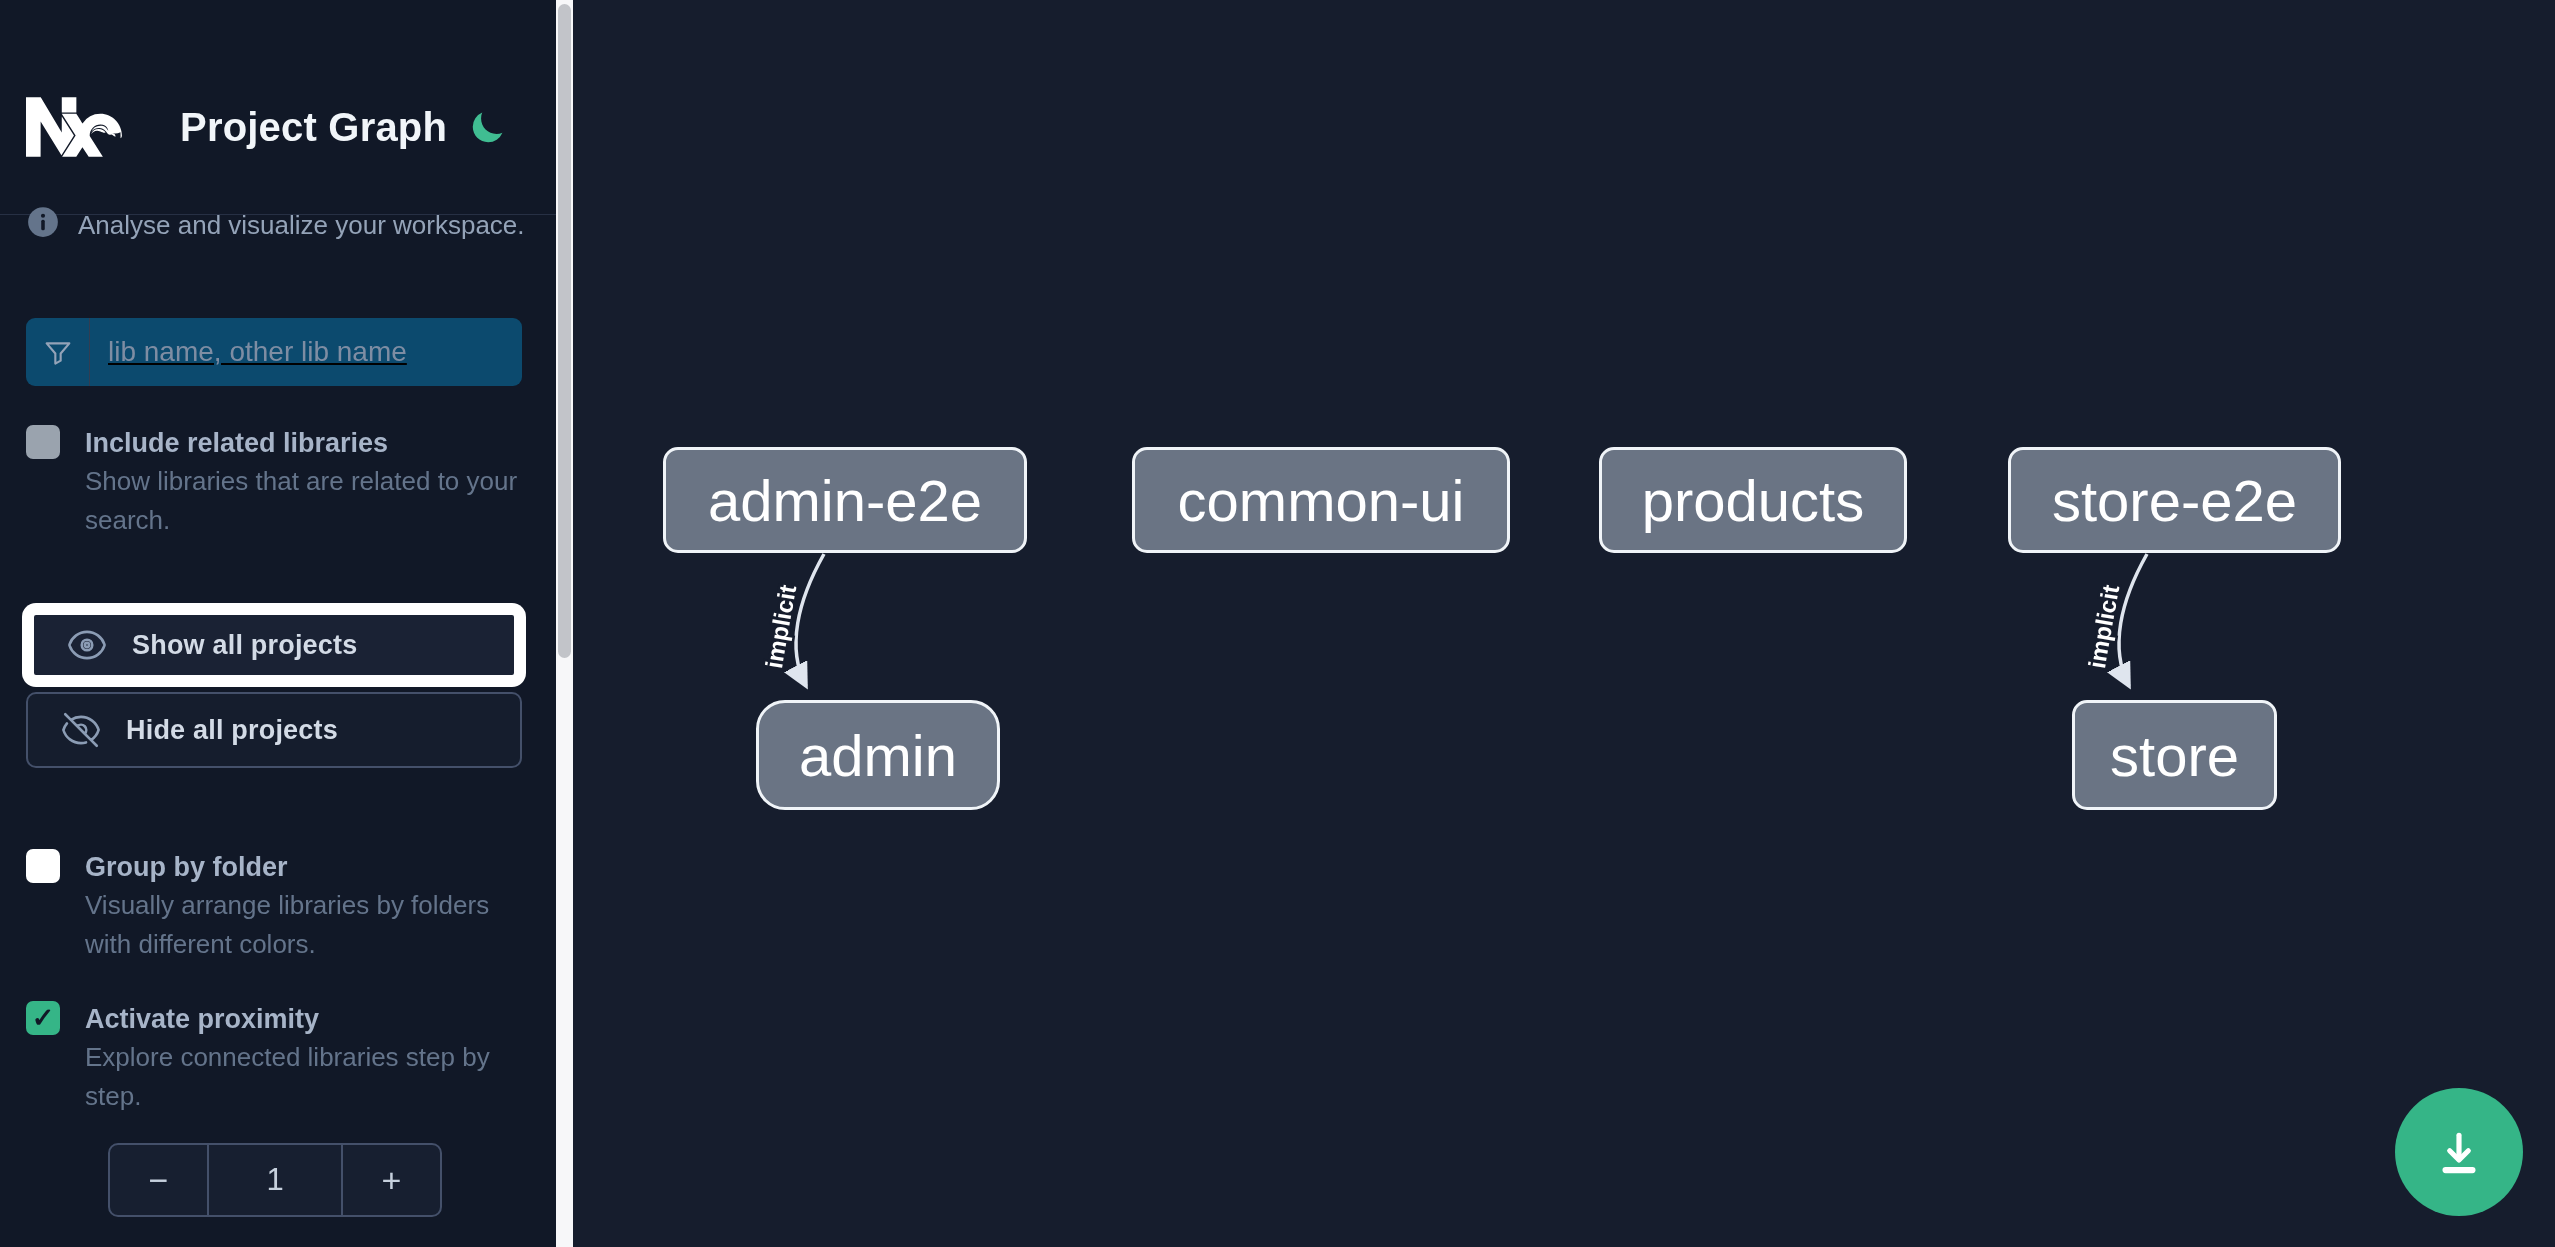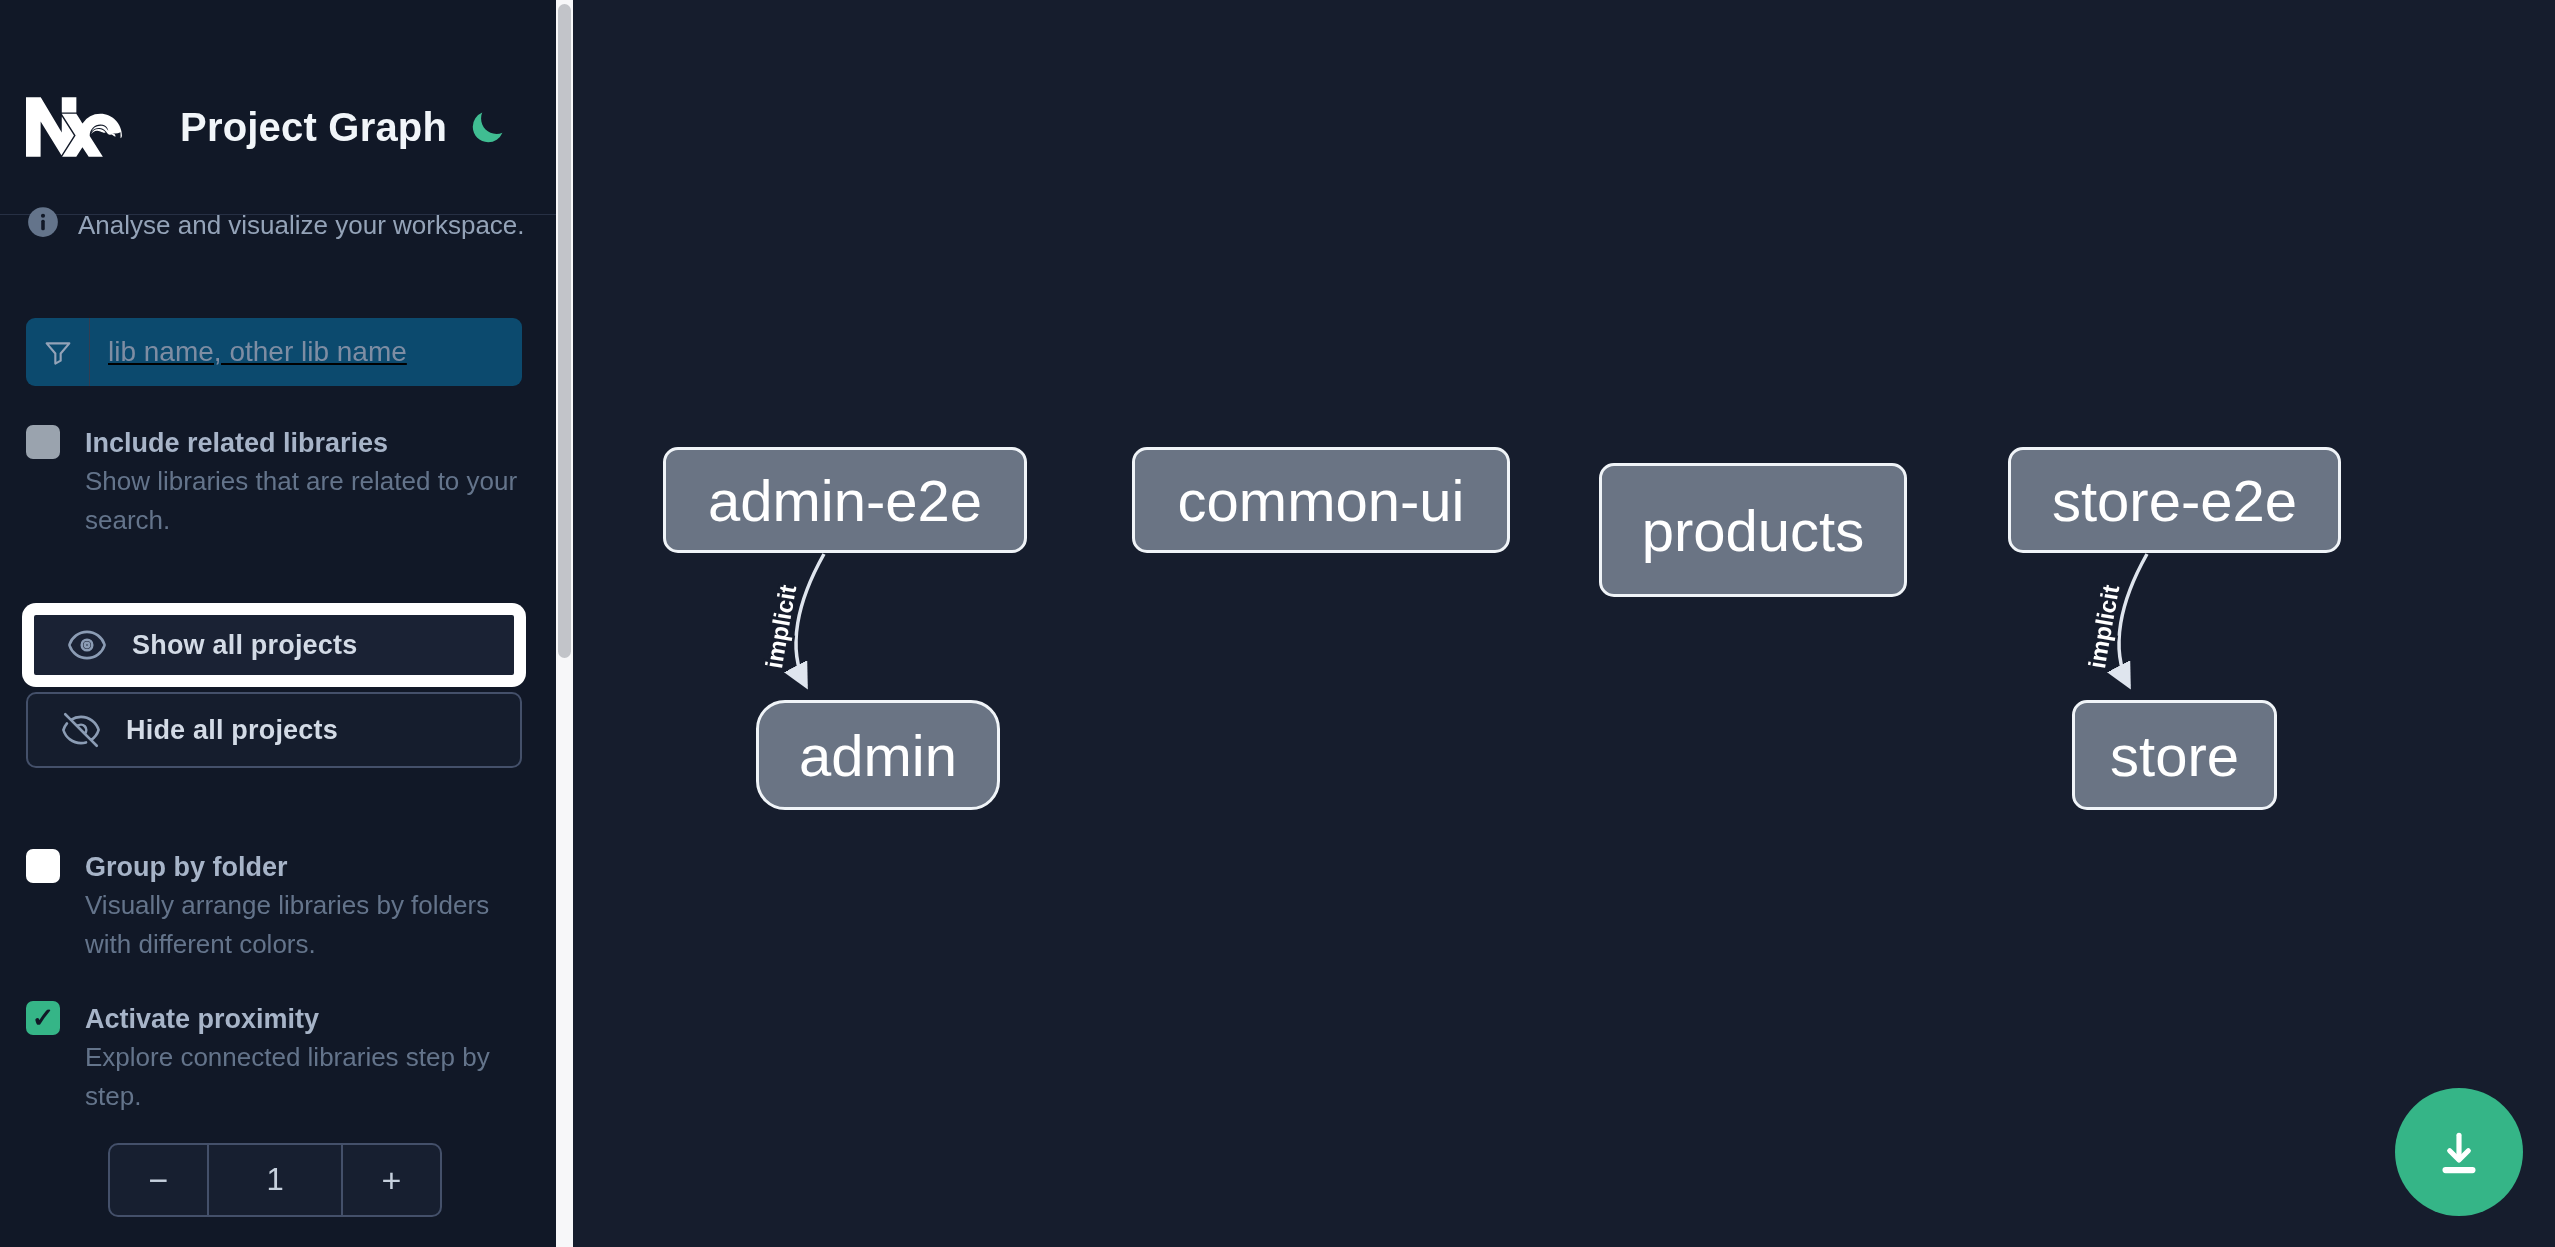--- a/index.html
+++ b/index.html
@@ -223,21 +223,21 @@
   </defs>
 <path d="M 824 554 C 798 600 786 648 806 686" class="edge-path" marker-end="url(#arrowhead)"></path>
     <text x="789" y="628" transform="rotate(-80 789 628)" class="edge-label">implicit</text>
     <path d="M 2147 554 C 2121 600 2109 648 2129 686" class="edge-path" marker-end="url(#arrowhead)"></path>
     <text x="2112" y="628" transform="rotate(-80 2112 628)" class="edge-label">implicit</text>
   </svg>
 
 <div id="nodes-layer">
     <div class="graph-node" style="left: 663px; top: 447px; width: 364px; height: 106px;">admin-e2e</div>
     <div class="graph-node" style="left: 1132px; top: 447px; width: 378px; height: 106px;">common-ui</div>
-    <div class="graph-node" style="left: 1599px; top: 463px; width: 308px; height: 134px;">products</div>
+    <div class="graph-node" style="left: 1599px; top: 447px; width: 308px; height: 106px;">products</div>
     <div class="graph-node" style="left: 2008px; top: 447px; width: 333px; height: 106px;">store-e2e</div>
     <div class="graph-node" style="left: 756px; top: 700px; width: 244px; height: 110px; border-radius: 29px;">admin</div>
     <div class="graph-node" style="left: 2072px; top: 700px; width: 205px; height: 110px;">store</div>
   </div>
 
 <button class="fab">
   <svg viewBox="0 0 24 24" width="62" height="62" fill="none" stroke="#ffffff" stroke-width="2" stroke-linecap="round" stroke-linejoin="round">
     <path d="M12 5.5v9.2"></path>
     <path d="M8.4 11.5l3.6 3.6 3.6-3.6"></path>
     <path d="M6.8 19h10.4" stroke-width="2.4"></path>

